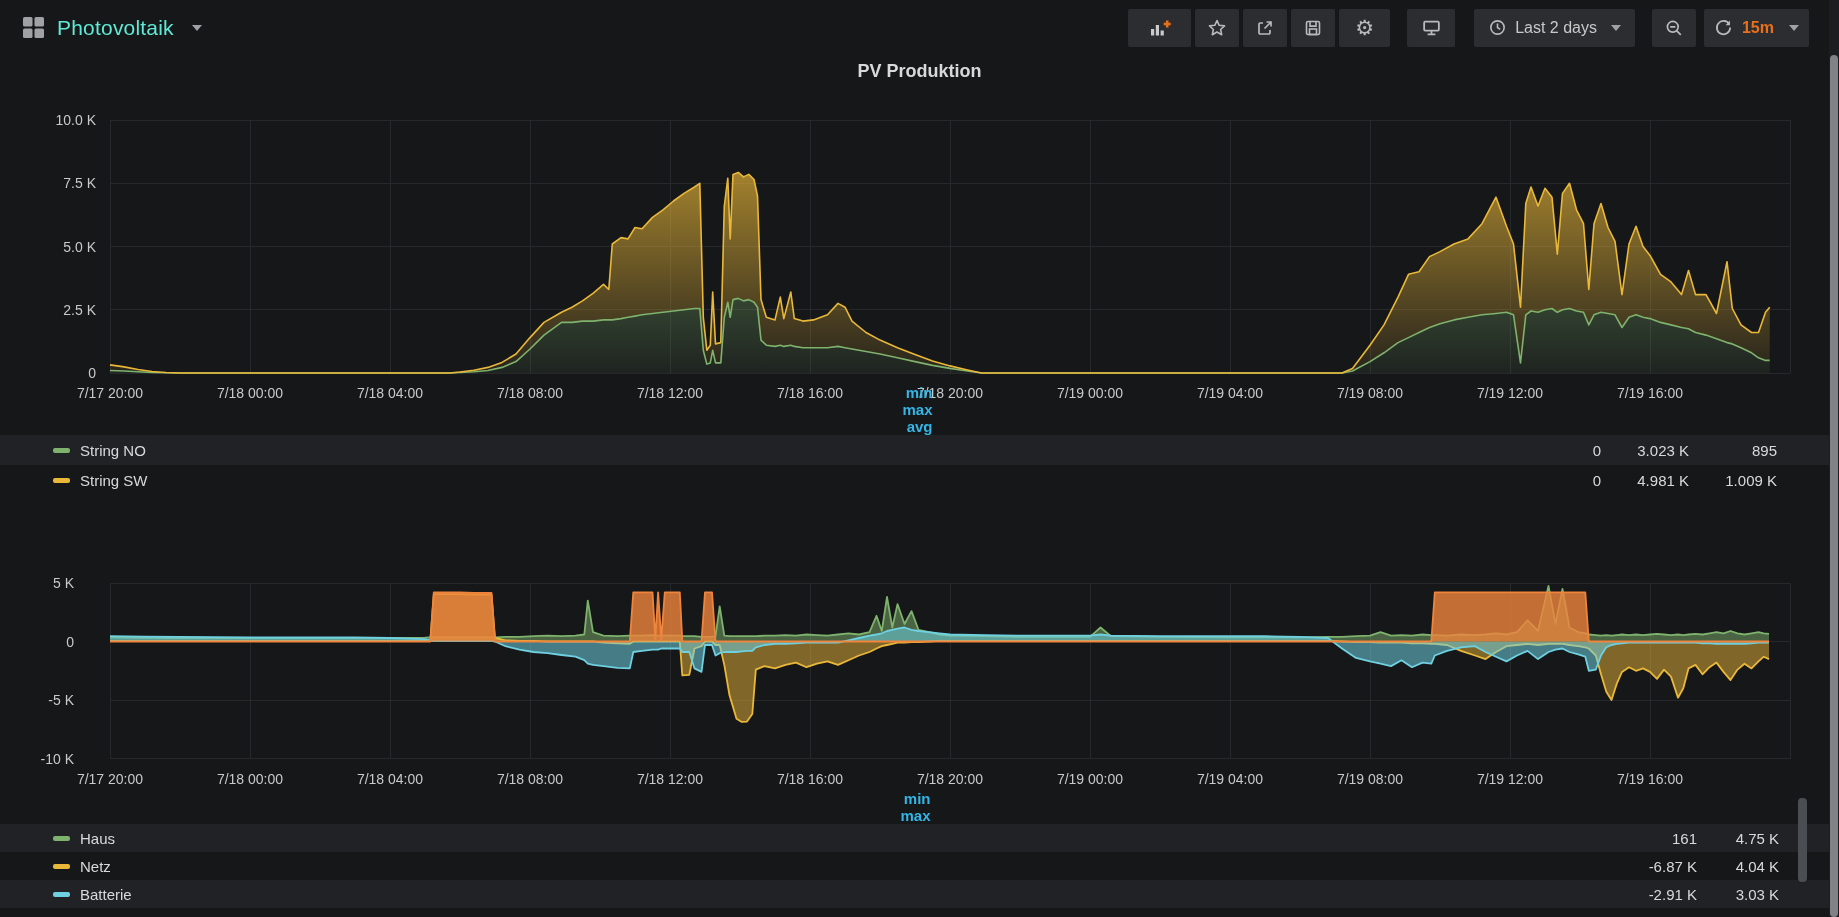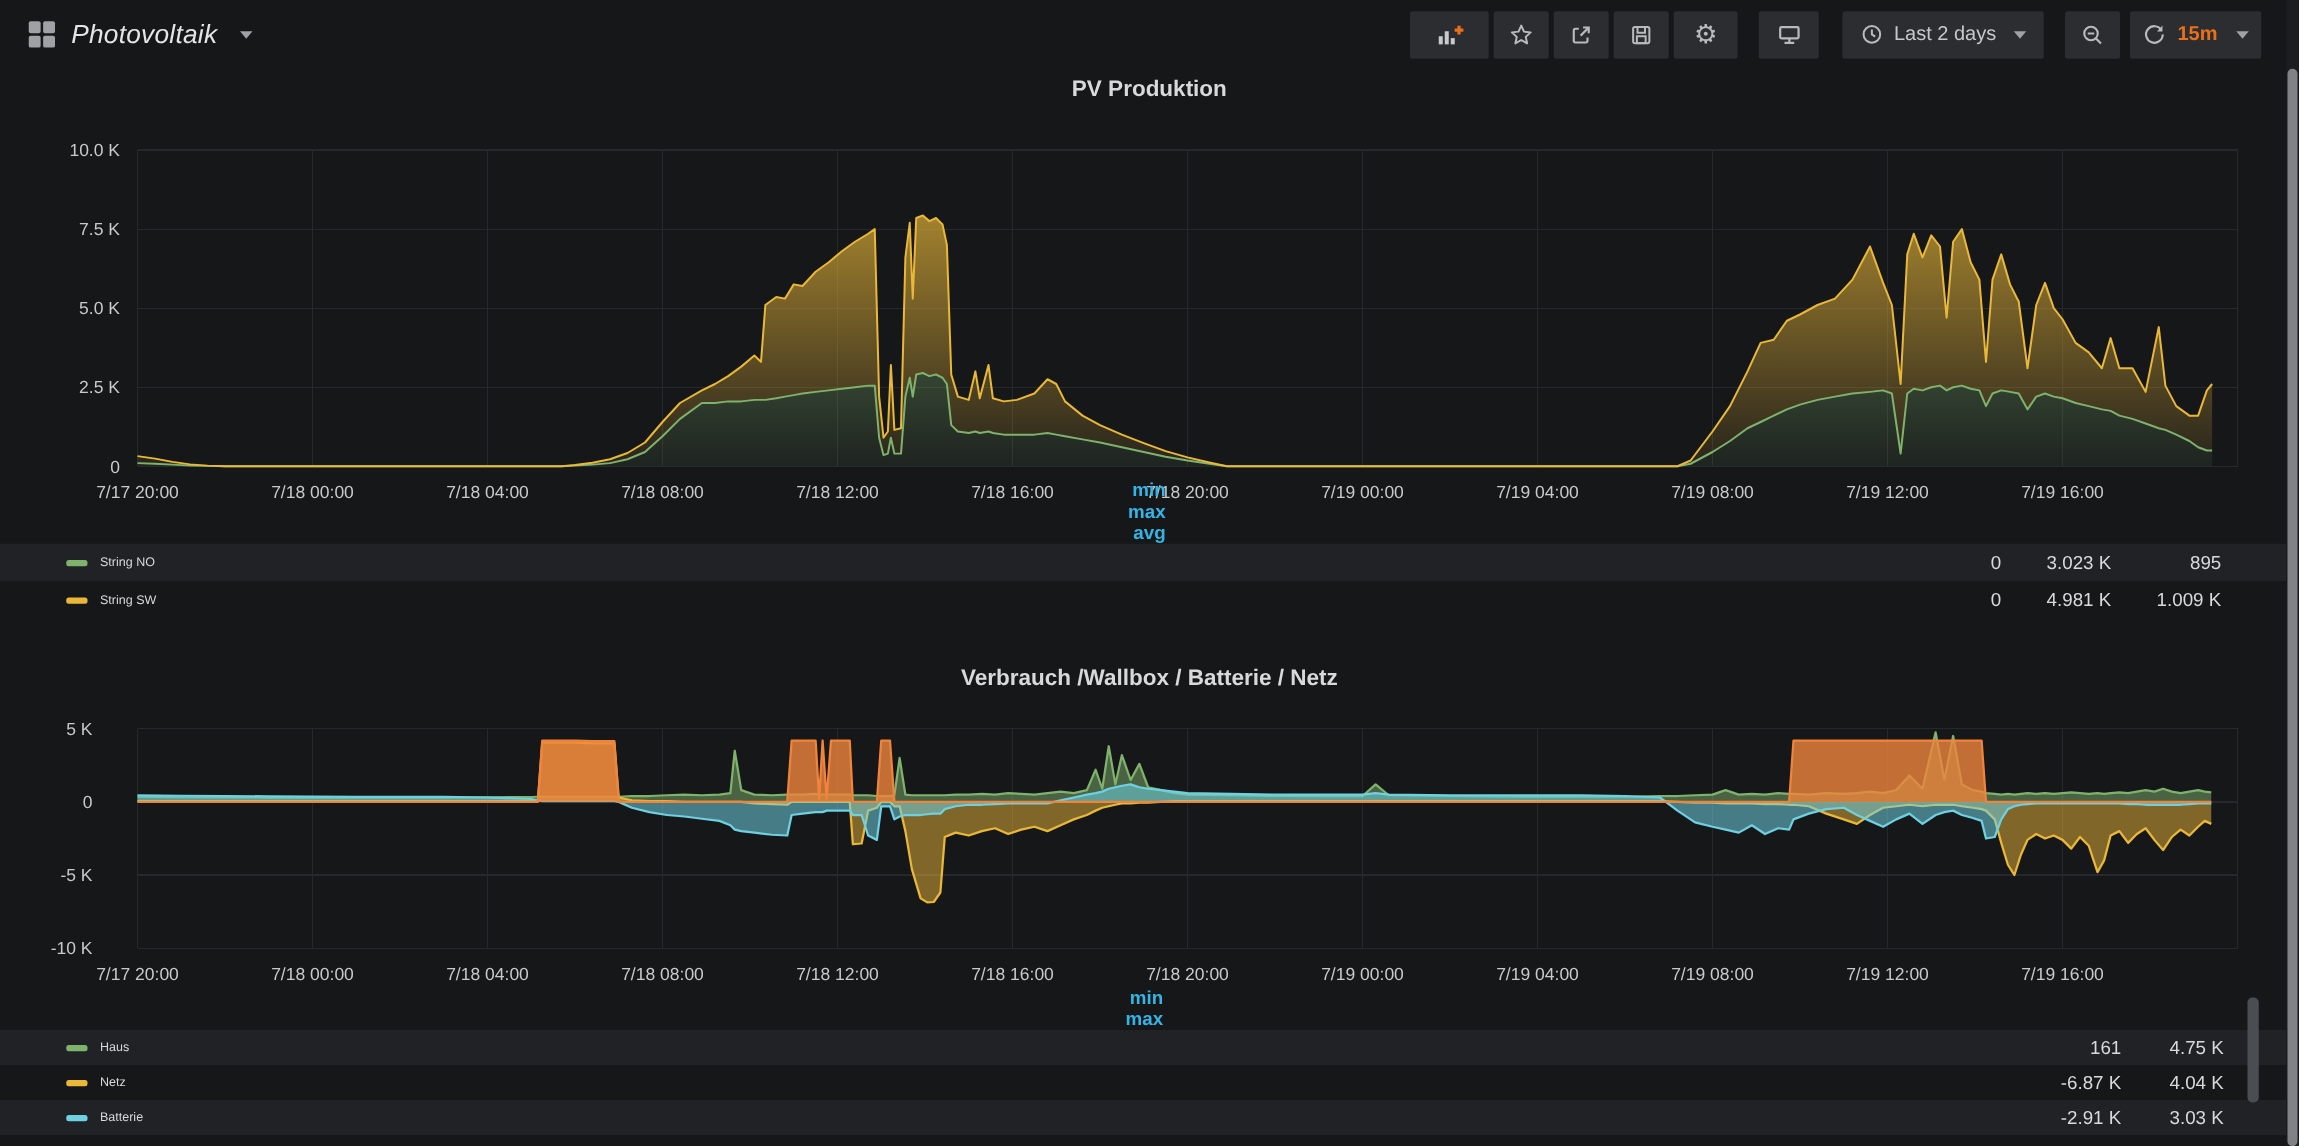--- a/index.html
+++ b/index.html
@@ -4,21 +4,21 @@
 <style>
   * { margin:0; padding:0; box-sizing:border-box; }
   html,body { width:1839px; height:917px; background:#161719; overflow:hidden;
               font-family:"Liberation Sans", sans-serif; color:#d8d9da; }
   .app { position:relative; width:1839px; height:917px; }
 
   
   .hdr { position:absolute; top:0; left:0; right:0; height:55px; display:flex;
          align-items:center; background:#161719; z-index:5; }
   .hdr-left { display:flex; align-items:center; gap:12px; margin-left:22px; cursor:pointer; }
-  .dash-title { font-size:21px; color:#e5e5e5; letter-spacing:.2px;font-style:italic; }
+  .dash-title { font-size:21px; color:#5eead4; letter-spacing:.2px; }
   .caret { width:0; height:0; border-left:5px solid transparent; border-right:5px solid transparent;
            border-top:6px solid #9fa1a4; display:inline-block; margin-left:6px; }
   .hdr-right { margin-left:auto; margin-right:30px; display:flex; align-items:center; }
   .tbtn { height:38px; background:#2b2d31; border:none; border-radius:2px; display:flex;
           align-items:center; justify-content:center; cursor:pointer; color:#b8babc; }
   .tbtn svg { display:block; }
   .grp { display:flex; gap:4px; }
   .w44{width:44px;} .w48{width:48px;} .w63{width:63px;} .w51{width:51px;}
   .gap17{width:17px;} .gap19{width:19px;} .gap8{width:8px;}
   .time-btn { padding:0 14px; gap:8px; font-size:16px; color:#c7c8c9; }
@@ -44,21 +44,21 @@
   #legend-pv { top:356px; }
   #legend-vb { top:298px; }
   .lhead { display:flex; justify-content:flex-end; align-items:center; height:24px;flex-direction:column; }
   #legend-vb .lhead { height:26px; }
   .lhead span { font-weight:700; color:#33b5e5; font-size:15px; text-align:right; }
   .lrow { display:flex; align-items:center; }
   #legend-pv .lrow { height:30px; }
   #legend-vb .lrow { height:28px; }
   .lrow.hl { background:#202226; }
   .sw { width:17px; height:5px; border-radius:2px; margin-left:53px; flex:0 0 auto; }
-  .lname { margin-left:10px; font-size:10px; color:#d8d9da; cursor:pointer; }
+  .lname { margin-left:10px; font-size:15px; color:#d8d9da; cursor:pointer; }
   .lvals { margin-left:auto; display:flex; }
   .lvals span { text-align:right; font-size:15px; color:#d8d9da; }
 
   
   .ctx-menu { position:absolute; left:900px; top:148px; width:272px; height:38px;
               background:#242629; border:1px solid #34363a; border-radius:3px; z-index:9;
               display:flex; align-items:center; padding-left:14px; gap:12px; cursor:pointer;
               box-shadow:0 2px 6px rgba(0,0,0,.45); }
   .ctx-menu span { font-size:15px; color:#d8d9da; }
 
@@ -231,21 +231,20 @@
           <span class="lvals">
             <span style="width:88px">0</span>
             <span style="width:88px">4.981 K</span>
             <span style="width:88px">1.009 K</span>
           </span>
         </div>
       </div>
   </section>
 
   <section class="panel" id="panel-vb">
-    <div class="panel-title">Verbrauch /Wallbox / Batterie / Netz</div>
     <div class="plot">
       <svg id="svg-vb" width="1839" height="417">
           <defs>
             <clipPath id="clip1">
               <rect x="108" y="81" width="1684" height="180"></rect>
             </clipPath>
             <linearGradient id="g10" gradientUnits="userSpaceOnUse" x1="0" y1="83" x2="0" y2="141.5">
               <stop offset="0" stop-color="#7EB26D" stop-opacity="0.82"></stop>
               <stop offset="1" stop-color="#7EB26D" stop-opacity="0.08"></stop>
             </linearGradient>

